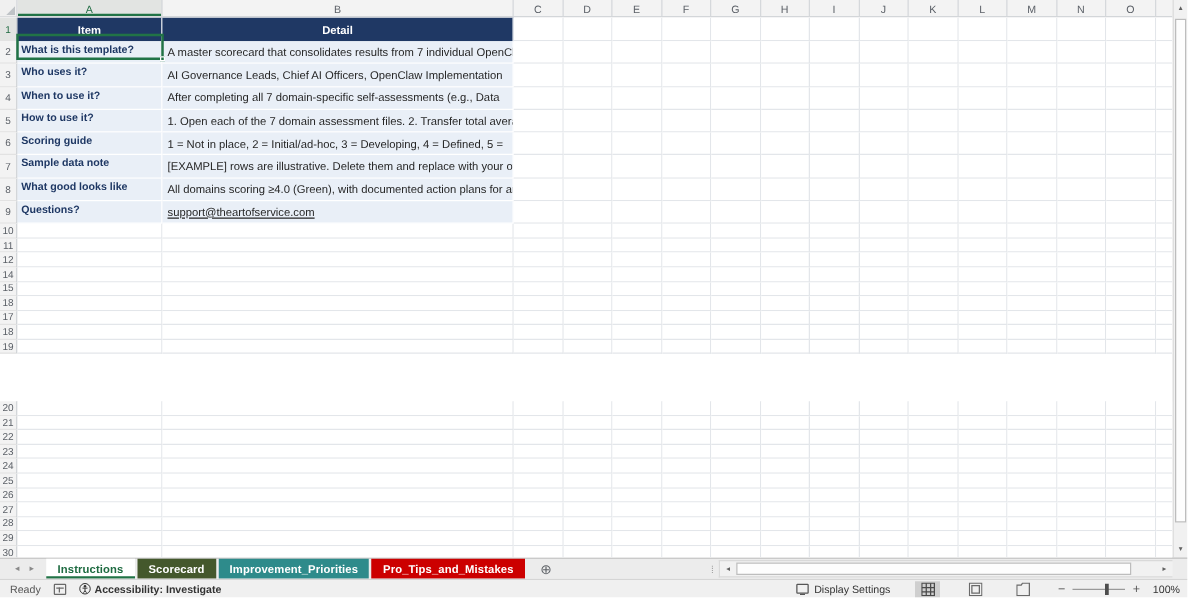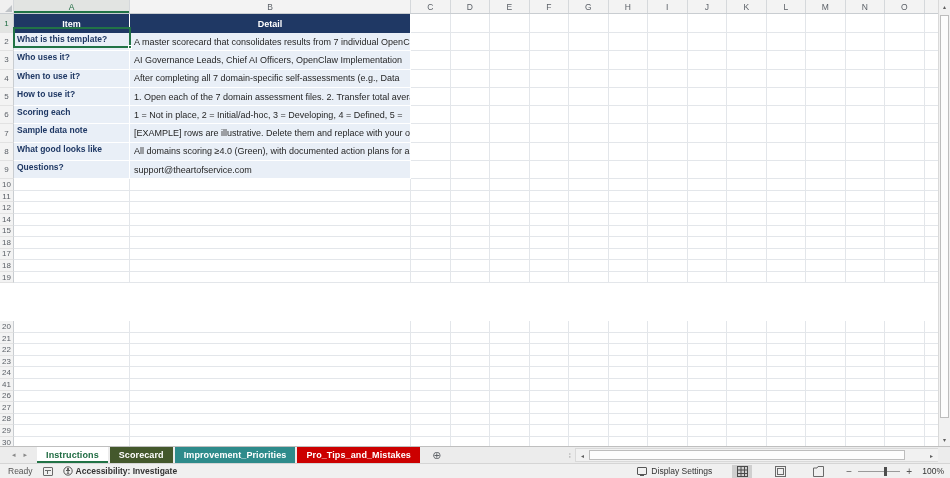--- a/index.html
+++ b/index.html
@@ -211,21 +211,21 @@
             <div class="cell empty" style="width: 39.5px;"></div>
             <div class="cell empty" style="width: 39.5px;"></div>
             <div class="cell empty" style="width: 39.5px;"></div>
             <div class="cell empty" style="width: 39.5px;"></div>
             <div class="cell empty" style="width: 39.5px;"></div>
             <div class="cell empty" style="width: 39.5px;"></div>
             <div class="cell fillc" style="width: 13.5px;"></div>
           </div>
           <div class="grid-row" style="height: 18.3px;">
             <div class="row-num">6</div>
-            <div class="cell item" style="width: 116px;">Scoring each</div>
+            <div class="cell item" style="width: 116px;">Scoring guide</div>
             <div class="cell detail" style="width: 281px;">1 = Not in place, 2 = Initial/ad-hoc, 3 = Developing, 4 = Defined, 5 =</div>
             <div class="cell empty" style="width: 39.5px;"></div>
             <div class="cell empty" style="width: 39.5px;"></div>
             <div class="cell empty" style="width: 39.5px;"></div>
             <div class="cell empty" style="width: 39.5px;"></div>
             <div class="cell empty" style="width: 39.5px;"></div>
             <div class="cell empty" style="width: 39.5px;"></div>
             <div class="cell empty" style="width: 39.5px;"></div>
             <div class="cell empty" style="width: 39.5px;"></div>
             <div class="cell empty" style="width: 39.5px;"></div>
@@ -269,21 +269,21 @@
             <div class="cell empty" style="width: 39.5px;"></div>
             <div class="cell empty" style="width: 39.5px;"></div>
             <div class="cell empty" style="width: 39.5px;"></div>
             <div class="cell empty" style="width: 39.5px;"></div>
             <div class="cell empty" style="width: 39.5px;"></div>
             <div class="cell fillc" style="width: 13.5px;"></div>
           </div>
           <div class="grid-row" style="height: 18.3px;">
             <div class="row-num">9</div>
             <div class="cell item" style="width: 116px;">Questions?</div>
-            <div class="cell detail" style="width: 281px;">support@theartofservice.com</div>
+            <div class="cell detail" style="width: 281px; text-decoration: underline;">support@theartofservice.com</div>
             <div class="cell empty" style="width: 39.5px;"></div>
             <div class="cell empty" style="width: 39.5px;"></div>
             <div class="cell empty" style="width: 39.5px;"></div>
             <div class="cell empty" style="width: 39.5px;"></div>
             <div class="cell empty" style="width: 39.5px;"></div>
             <div class="cell empty" style="width: 39.5px;"></div>
             <div class="cell empty" style="width: 39.5px;"></div>
             <div class="cell empty" style="width: 39.5px;"></div>
             <div class="cell empty" style="width: 39.5px;"></div>
             <div class="cell empty" style="width: 39.5px;"></div>
@@ -552,21 +552,21 @@
             <div class="cell empty" style="width: 39.5px;"></div>
             <div class="cell empty" style="width: 39.5px;"></div>
             <div class="cell empty" style="width: 39.5px;"></div>
             <div class="cell empty" style="width: 39.5px;"></div>
             <div class="cell empty" style="width: 39.5px;"></div>
             <div class="cell empty" style="width: 39.5px;"></div>
             <div class="cell empty" style="width: 39.5px;"></div>
             <div class="cell fillc" style="width: 13.5px;"></div>
           </div>
           <div class="grid-row" style="height: 11.55px;">
-            <div class="row-num">41</div>
+            <div class="row-num">25</div>
             <div class="cell empty" style="width: 116px;"></div>
             <div class="cell empty" style="width: 281px;"></div>
             <div class="cell empty" style="width: 39.5px;"></div>
             <div class="cell empty" style="width: 39.5px;"></div>
             <div class="cell empty" style="width: 39.5px;"></div>
             <div class="cell empty" style="width: 39.5px;"></div>
             <div class="cell empty" style="width: 39.5px;"></div>
             <div class="cell empty" style="width: 39.5px;"></div>
             <div class="cell empty" style="width: 39.5px;"></div>
             <div class="cell empty" style="width: 39.5px;"></div>

